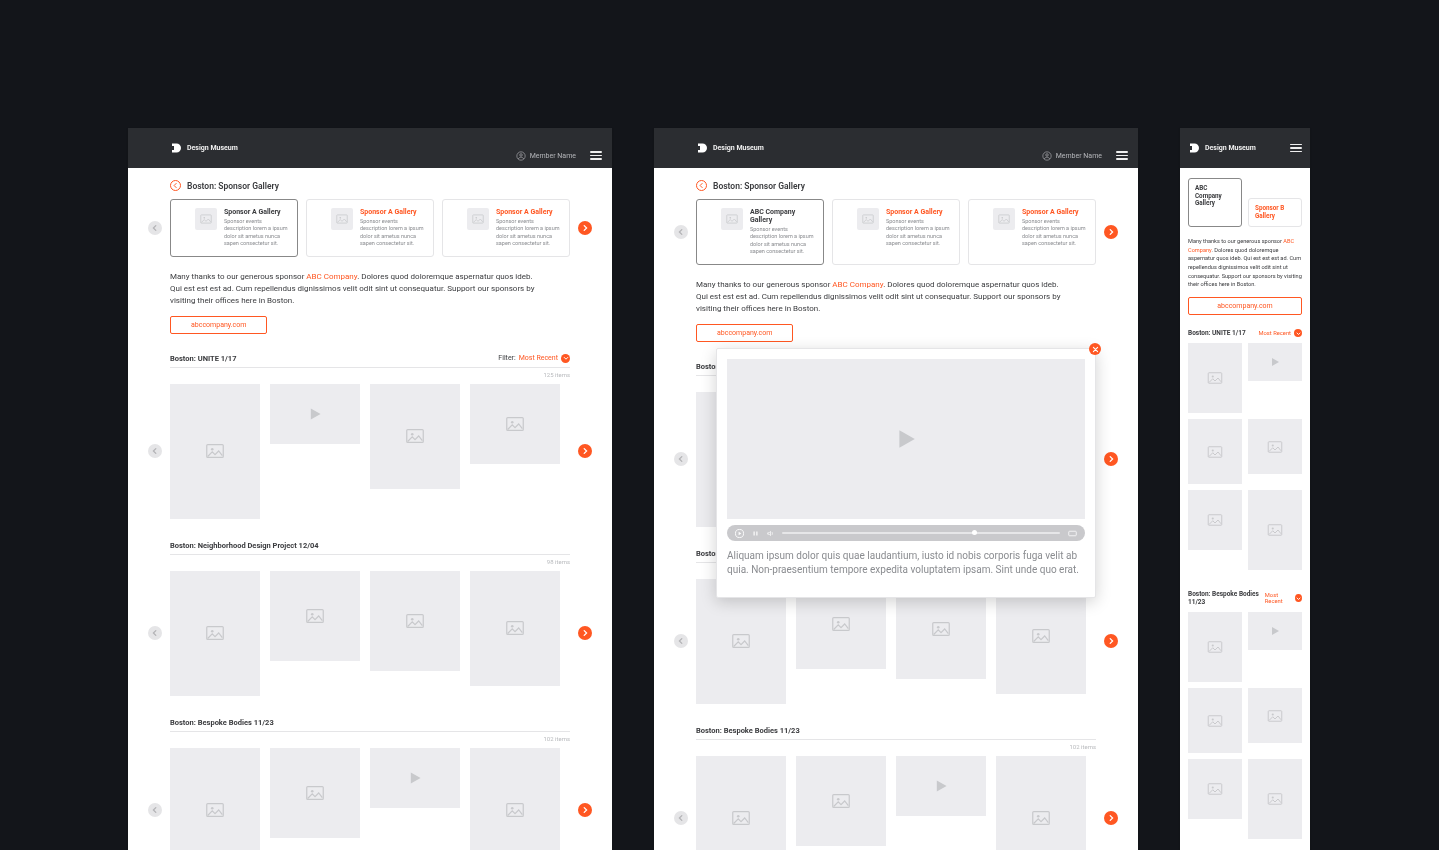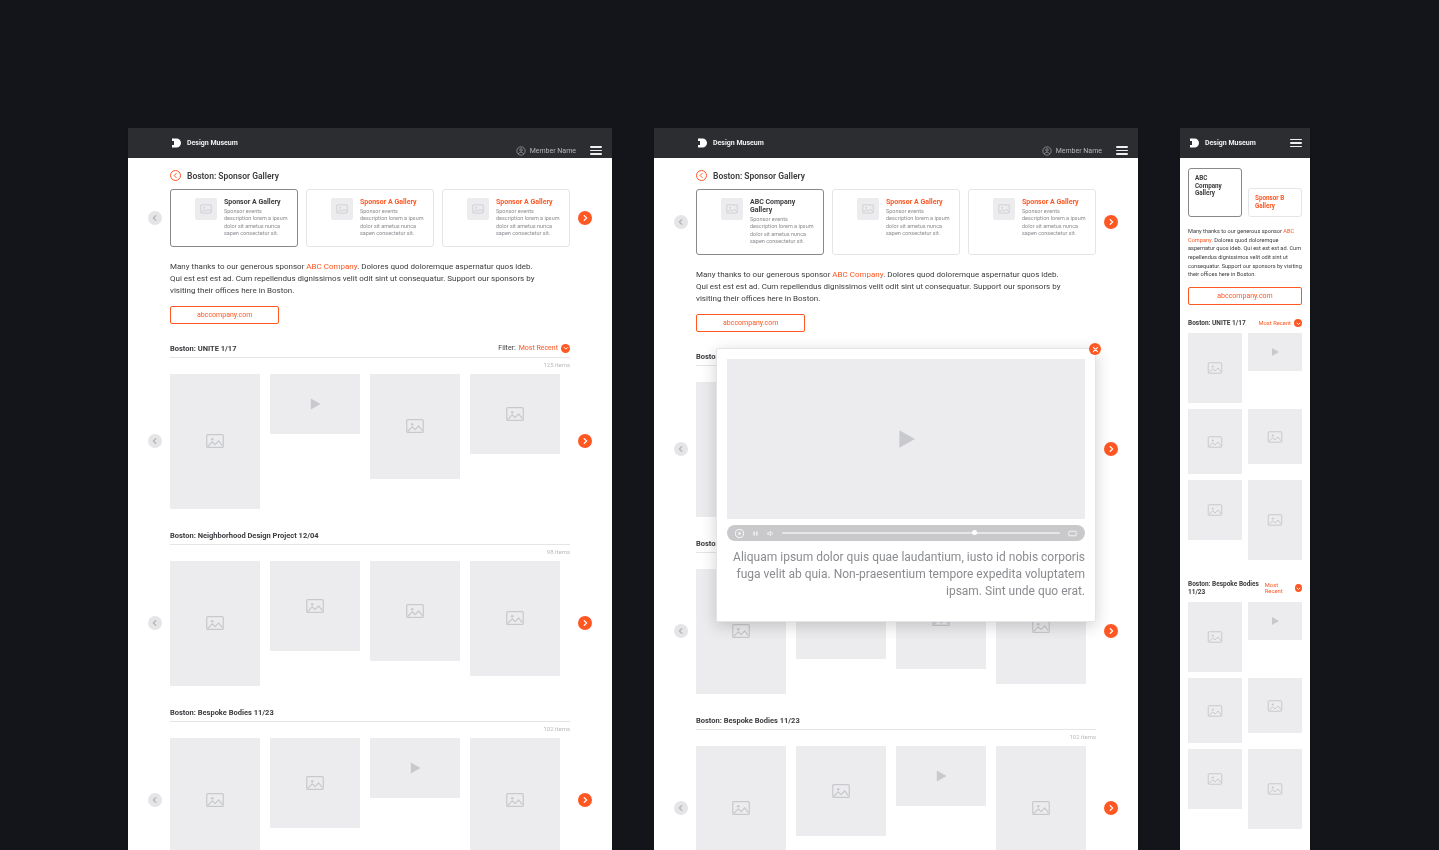--- a/index.html
+++ b/index.html
@@ -41,21 +41,21 @@
     position:relative;
     flex:0 0 auto;
     overflow:hidden;
     box-shadow:0 1px 2px rgba(0,0,0,.15);
   }
   .frame.desktop{width:484px;height:760px;}
   .frame.mobile{width:130px;height:760px;}
 
   
   .topbar{
-    height:30px;
+    height:40px;
     background:var(--darkbar);
     display:flex;
     align-items:center;
     justify-content:space-between;
     padding:0 10px 0 42px;
     color:#efefef;
   }
   .frame.mobile .topbar{padding:0 8px;}
   .logo{display:flex;align-items:center;gap:5px;font-size:7px;font-weight:700;line-height:1;}
   .logo svg{flex:0 0 auto;}
@@ -115,21 +115,21 @@
 
   .intro{
     font-size:8px;line-height:1.55;color:var(--text);
     max-width:365px;margin:0 0 8px 0;
   }
   .intro .hl{color:var(--accent);}
   .pill-btn{
     display:inline-block;
     border:1px solid var(--accent);
     color:var(--accent);
-    font-size:7px;padding:4px 26px;border-radius:2px;
+    font-size:7px;padding:4px 20px;border-radius:2px;
     margin-bottom:20px;cursor:pointer;
   }
   .frame.mobile .pill-btn{display:block;text-align:center;margin-bottom:14px;}
 
   .section-head{
     display:flex;align-items:center;justify-content:space-between;
     border-bottom:1px solid var(--line);
     padding-bottom:4px;margin-bottom:3px;
   }
   .section-head h3{margin:0;font-size:7.5px;font-weight:700;}
@@ -166,21 +166,21 @@
   .modal .video{
     height:160px;background:var(--ph);display:flex;align-items:center;justify-content:center;
   }
   .modal .controls{
     height:16px;background:#c9c9cc;border-radius:8px;margin-top:6px;
     display:flex;align-items:center;gap:8px;padding:0 8px;
     color:#fff;
   }
   .modal .controls .track{flex:1;height:2px;background:#e6e6e8;border-radius:1px;position:relative;}
   .modal .controls .track::after{content:"";position:absolute;right:30%;top:-2px;width:5px;height:5px;border-radius:50%;background:#fff;}
-  .modal .caption{font-size:12px;color:var(--muted);margin-top:8px;line-height:1.4;text-align:right;}
+  .modal .caption{font-size:10px;color:var(--muted);margin-top:8px;line-height:1.4;}
 
   
   .mob-sponsor-row{display:flex;gap:6px;margin-bottom:10px;}
   .mob-sponsor-card{
     border:1px solid var(--line);border-radius:3px;padding:6px;flex:1 1 0;
     font-size:6.3px;font-weight:700;line-height:1.2;
   }
   .mob-sponsor-card.active{border-color:#888;color:var(--text);}
   .mob-sponsor-card.inactive{color:var(--accent);margin-top:20px;}
   .frame.mobile .intro{font-size:5.6px;max-width:none;}

